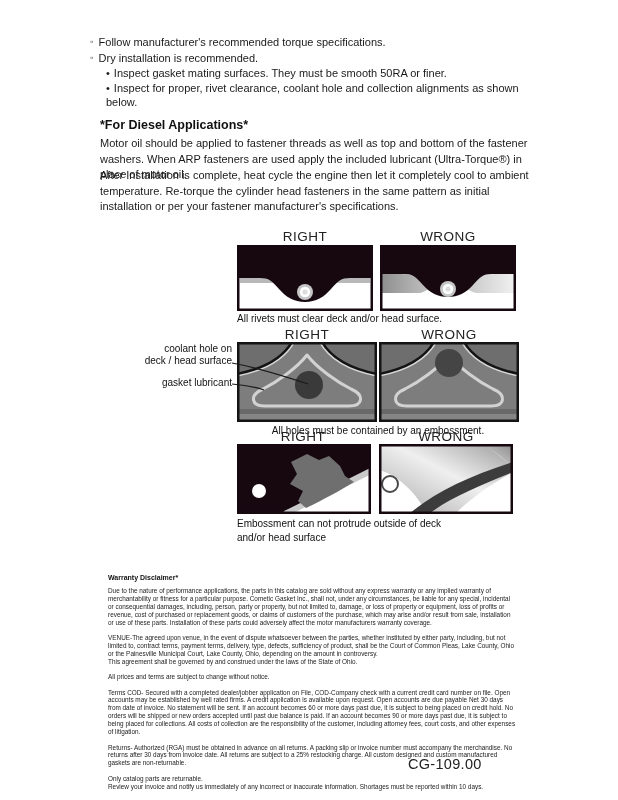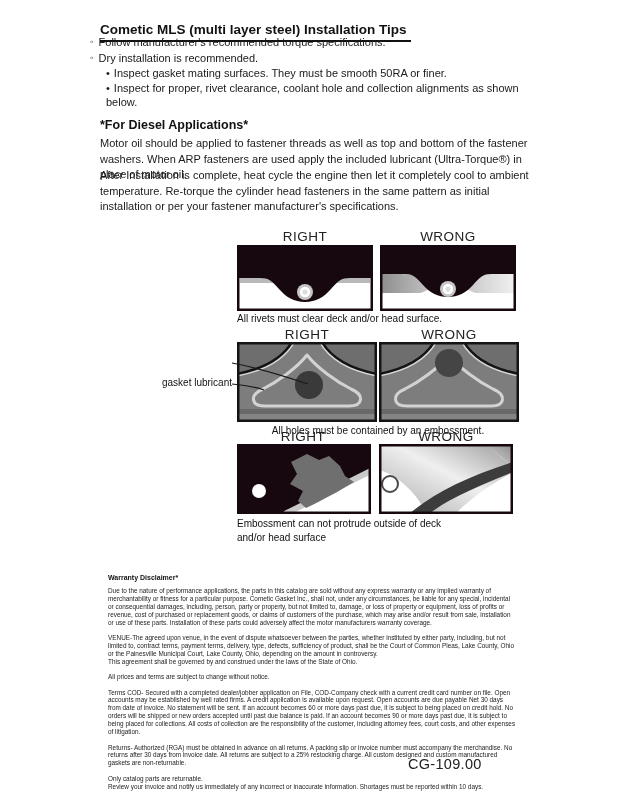--- a/index.html
+++ b/index.html
@@ -34,21 +34,20 @@
   #warranty-heading{left:108px;top:574px;font-size:7px;font-weight:700;color:#111;}
   #legal{left:108px;top:587px;width:409px;font-size:6.4px;line-height:7.9px;color:#1c1c1c;}
   #legal p{margin:0 0 7.5px 0;white-space:pre-line;}
   #page-number{left:389px;top:756px;font-size:14.5px;color:#222;letter-spacing:0.3px;margin-left:19px;}
 </style>
 </head>
 <body>
 
 <div id="page">
 
-  <div id="title" class="abs">Cometic MLS (multi layer steel) Installation Tips</div>
 
   <div id="bullets" class="abs">
     <div class="bullet">Follow manufacturer's recommended torque specifications.</div>
     <div class="bullet">Dry installation is recommended.</div>
     <div class="subbullet">Inspect gasket mating surfaces.  They must be smooth 50RA or finer.</div>
     <div class="subbullet">Inspect for proper, rivet clearance, coolant hole and collection alignments as shown below.</div>
   </div>
 
   <div id="para1" class="abs para">Motor oil should be applied to fastener threads as well as top and bottom of the fastener washers. When ARP fasteners are used apply the included lubricant (Ultra-Torque®) in place of motor oil.</div>
   <div id="diesel-heading" class="abs">*For Diesel Applications*</div>
@@ -87,20 +86,24 @@
     <circle cx="68" cy="44" r="5.2" fill="#ffffff"></circle>
     <circle cx="68" cy="44" r="2.6" fill="#dddddd"></circle>
     <rect x="1.25" y="1.25" width="133.5" height="63.5" fill="none" stroke="#170810" stroke-width="2.5"></rect>
   </svg>
 
   <div class="abs caption" style="left:237px;top:312px;">All rivets must clear deck and/or head surface.</div>
 
   <div class="abs rw-label" style="left:239px;top:327px;">RIGHT</div>
   <div class="abs rw-label" style="left:381px;top:327px;">WRONG</div>
 
+  <div class="abs leader-label" style="left:110px;top:343px;">
+    <div>coolant hole on</div>
+    <div>deck / head surface</div>
+  </div>
   <div class="abs leader-label" style="left:110px;top:377px;">gasket lubricant</div>
 
   <svg class="abs panel" style="left:237px;top:342px;" width="140" height="80" viewBox="0 0 140 80">
     <rect width="140" height="80" fill="#7d7d7d"></rect>
     <rect y="67" width="140" height="5" fill="#696969"></rect>
     <rect y="72" width="140" height="8" fill="#858585"></rect>
     <path d="M-6 -6 H58 C50 13 32 27 -6 33 Z" fill="#6e6e6e" stroke="#d8d8d8" stroke-width="5.5"></path>
     <path d="M-6 -6 H58 C50 13 32 27 -6 33 Z" fill="#6e6e6e" stroke="#141414" stroke-width="2.5"></path>
     <path d="M146 -6 H82 C90 13 108 27 146 33 Z" fill="#6e6e6e" stroke="#d8d8d8" stroke-width="5.5"></path>
     <path d="M146 -6 H82 C90 13 108 27 146 33 Z" fill="#6e6e6e" stroke="#141414" stroke-width="2.5"></path>

